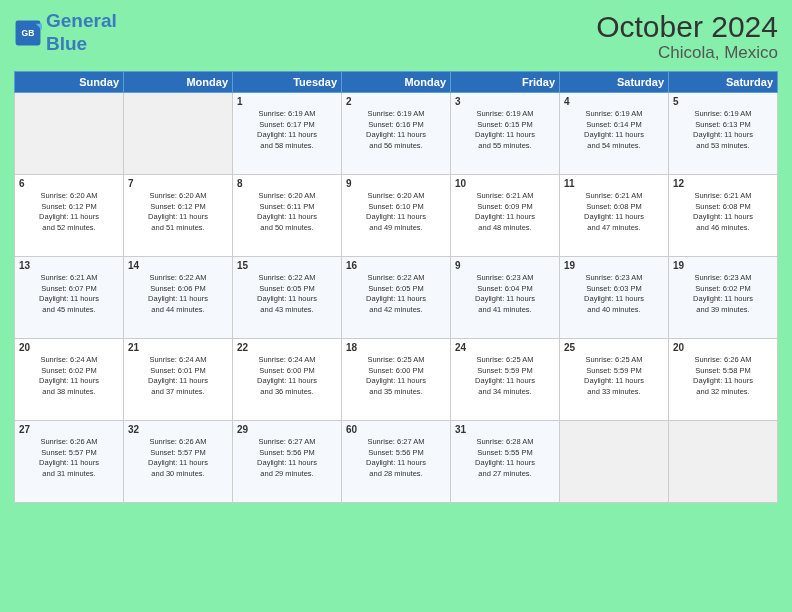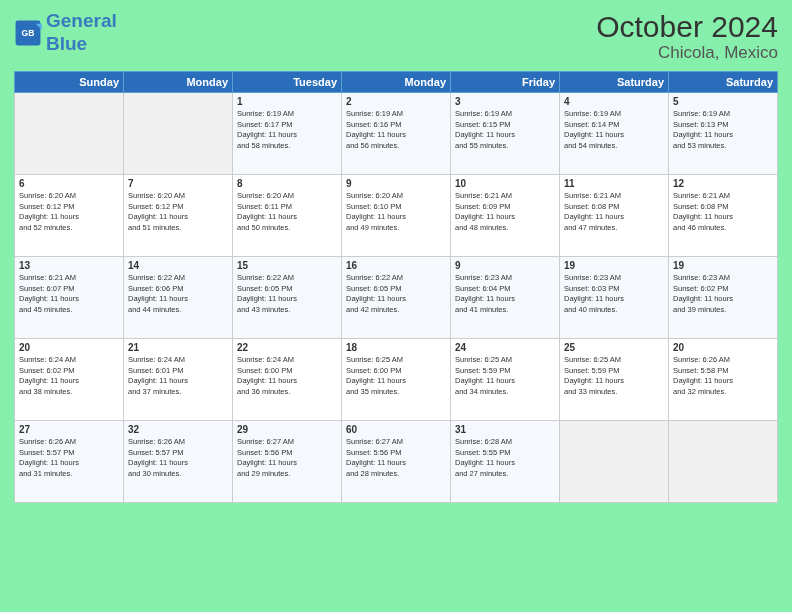--- a/index.html
+++ b/index.html
@@ -85,20 +85,21 @@
     .day-number {
       font-size: 10px;
       font-weight: bold;
       display: block;
       margin-bottom: 2px;
     }
     .day-info {
       font-size: 7.5px;
       line-height: 1.4;
       color: #333;
+      text-align: center;
     }
     .empty-cell {
       background: #f0f0f0 !important;
     }
   </style>
 </head>
 <body>
 <div class="page">
 
   <div class="header">

